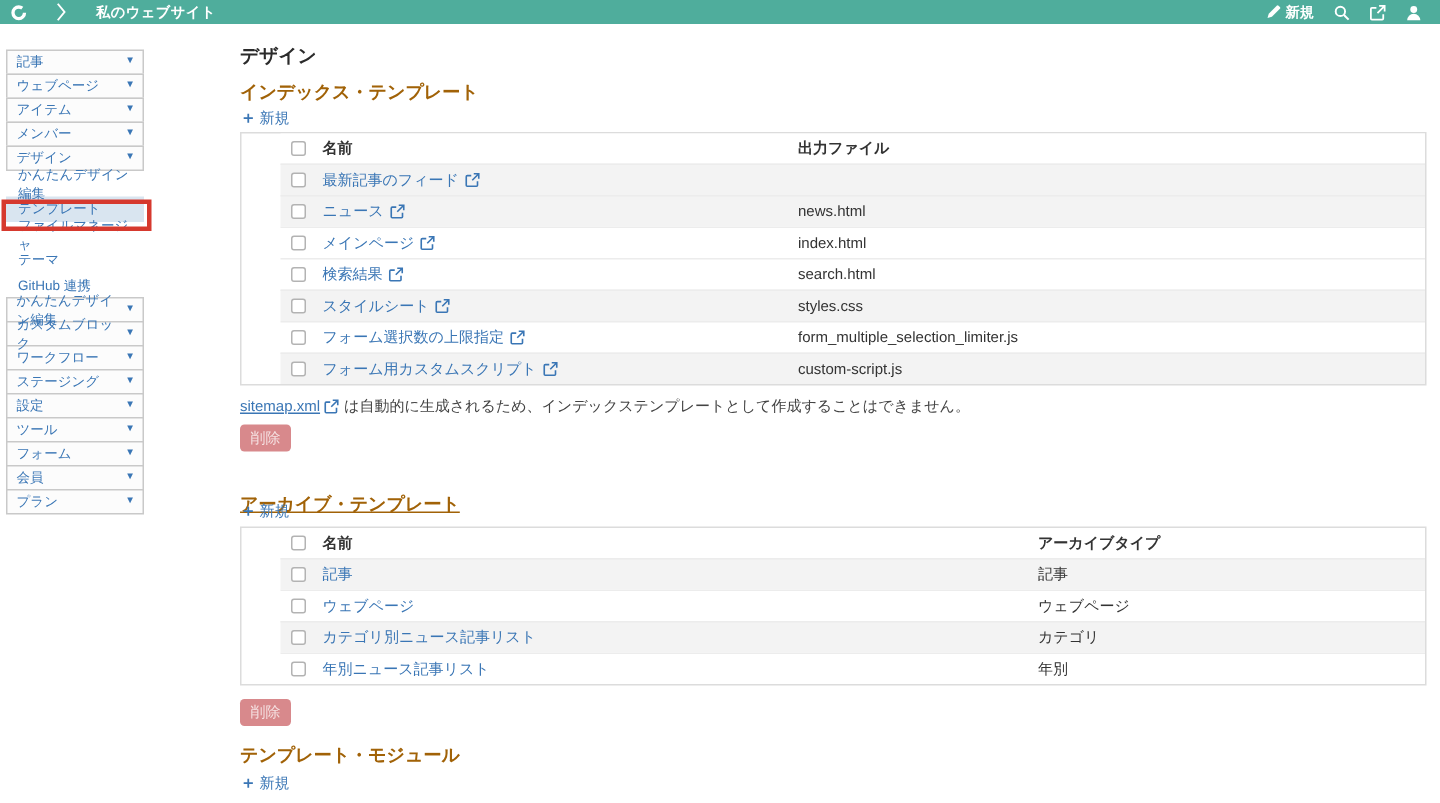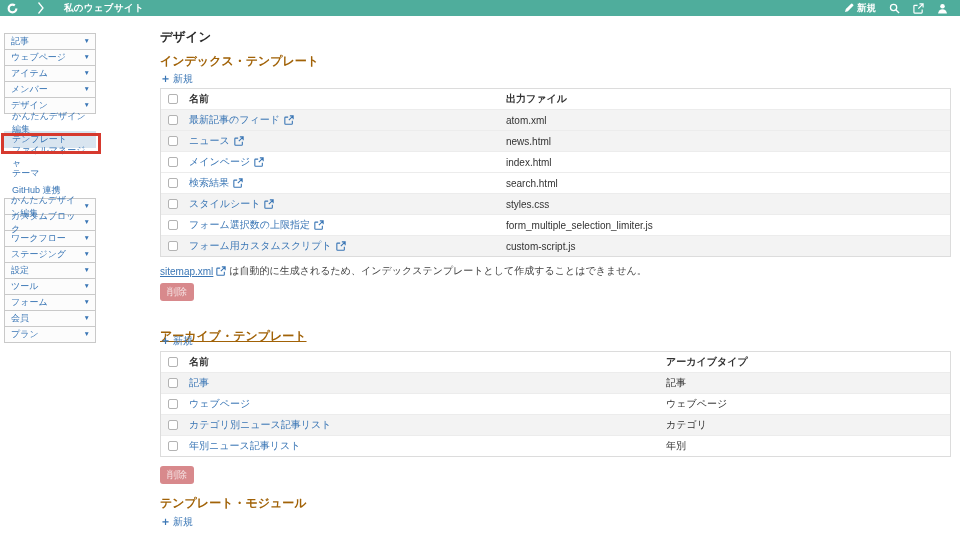--- a/index.html
+++ b/index.html
@@ -47,21 +47,21 @@
     border: 3px solid #D6392E; z-index: 20; pointer-events: none;
   }
 
   
   .main { position: absolute; left: 160px; top: 0; width: 791px; }
   .page-title { position: absolute; left: 0; font-size: 12.5px; font-weight: bold; color: #2b2b2b; }
   .sec-h { position: absolute; left: 0; font-size: 12px; font-weight: bold; color: #a16207; }
   .new-link { position: absolute; left: 0; font-size: 10px; color: #3A76B5; display: flex; align-items: center; gap: 2px; cursor: pointer; }
   .new-link .plus { font-size: 11px; font-weight: bold; }
 
-  .mtable { position: absolute; left: 0; width: 791px; border: 1px solid #dcdcdc; background: #fff; font-size: 10px; }
+  .mtable { position: absolute; left: 0; width: 791px; border: 1px solid #dcdcdc; background: #fff; font-size: 10px; padding-left: 26px; }
   .thead { display: flex; align-items: center; height: 20px; font-weight: bold; color: #333; background: #fff; }
   .trow  { display: flex; align-items: center; height: 21px; border-top: 1px solid #ececec; background: #fff; }
   .trow.alt { background: #f3f3f3; }
   .col-check { width: 28px; padding-left: 7px; display: flex; align-items: center; }
   .t1 .col-name { width: 317px; display: flex; align-items: center; gap: 4px; }
   .t2 .col-name { width: 477px; display: flex; align-items: center; gap: 4px; }
   .col-out { flex: 1; color: #333; }
   .checkbox {
     width: 10px; height: 10px; border: 1px solid #b3b3b3; border-radius: 2px;
     background: #fff; display: inline-block; cursor: pointer;
@@ -240,21 +240,20 @@
       <span class="col-check">
           <span class="checkbox"></span>
         </span>
       <span class="col-name">
           <a class="row-link">最新記事のフィード</a>
           <svg class="ext-blue" width="10" height="10" viewBox="0 0 12 12">
             <path d="M5 2.5 H1.8 a0.8 0.8 0 0 0 -0.8 0.8 V10.2 a0.8 0.8 0 0 0 0.8 0.8 H9.2 a0.8 0.8 0 0 0 0.8 -0.8 V7" fill="none" stroke="#3A76B5" stroke-width="1.3"></path>
             <path d="M7 1 H11 V5 M11 1 L5.8 6.2" fill="none" stroke="#3A76B5" stroke-width="1.3"></path>
           </svg>
         </span>
-      <span class="col-out">atom.xml</span>
     </div>
     <div class="trow alt">
       <span class="col-check">
           <span class="checkbox"></span>
         </span>
       <span class="col-name">
           <a class="row-link">ニュース</a>
           <svg class="ext-blue" width="10" height="10" viewBox="0 0 12 12">
             <path d="M5 2.5 H1.8 a0.8 0.8 0 0 0 -0.8 0.8 V10.2 a0.8 0.8 0 0 0 0.8 0.8 H9.2 a0.8 0.8 0 0 0 0.8 -0.8 V7" fill="none" stroke="#3A76B5" stroke-width="1.3"></path>
             <path d="M7 1 H11 V5 M11 1 L5.8 6.2" fill="none" stroke="#3A76B5" stroke-width="1.3"></path>

